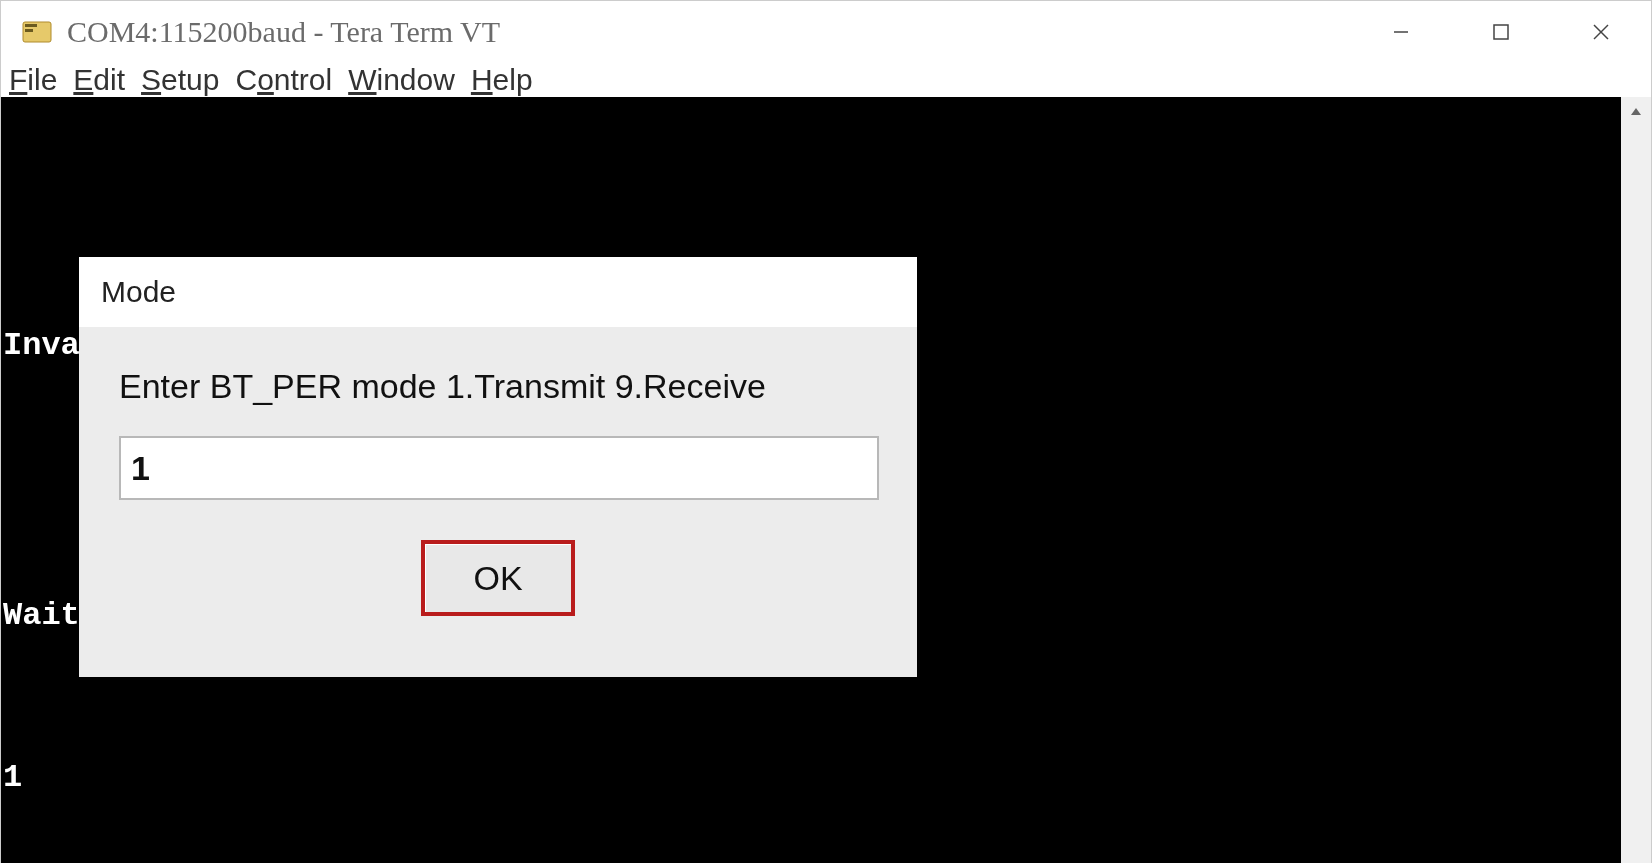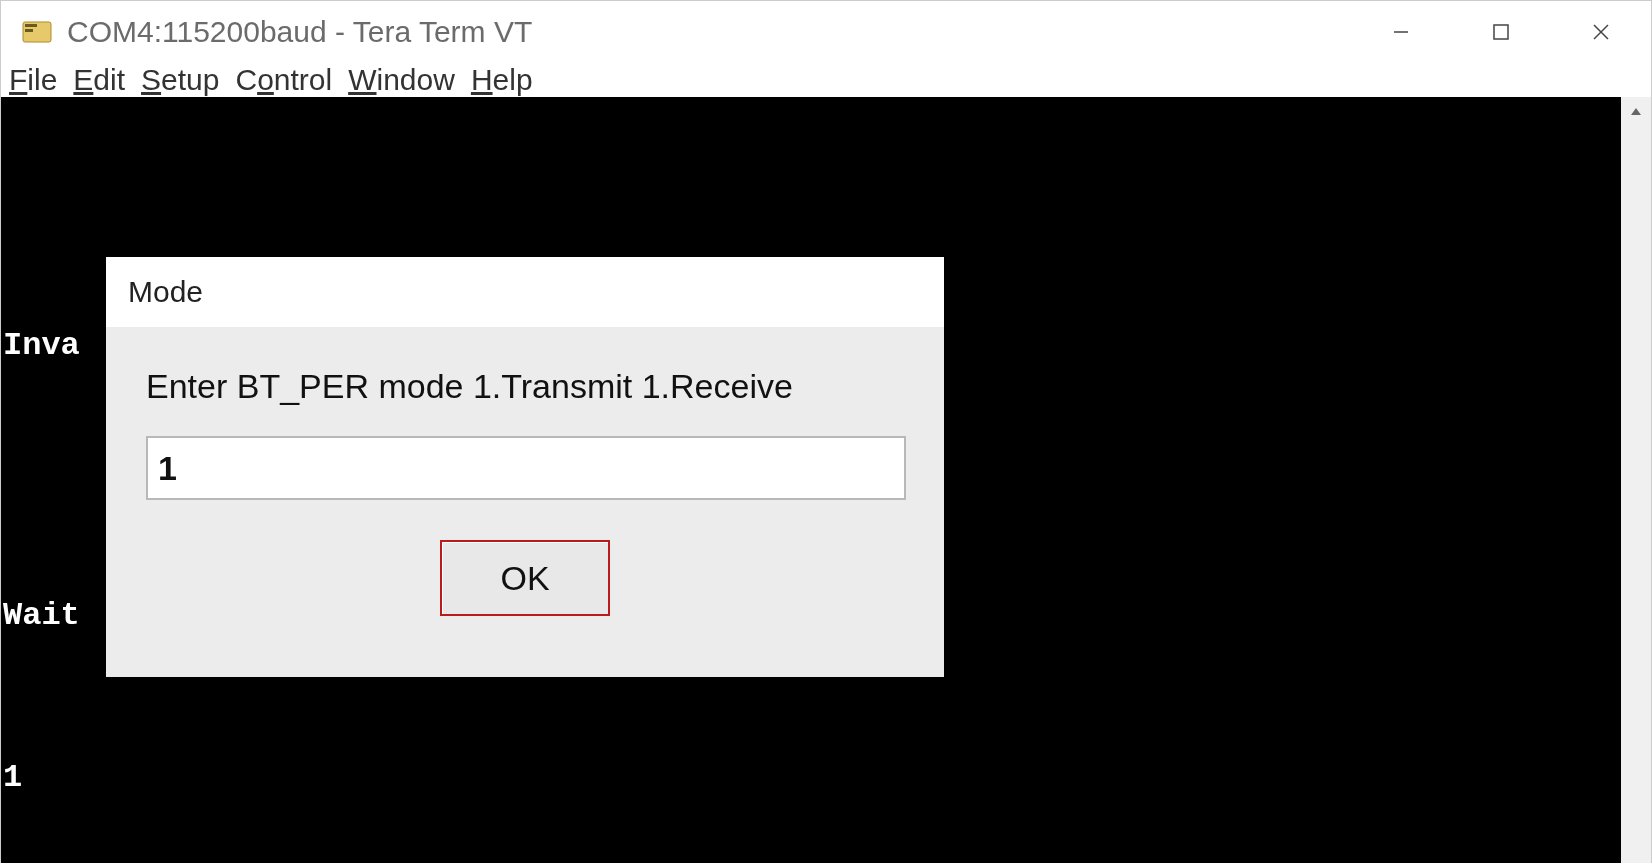--- a/index.html
+++ b/index.html
@@ -26,21 +26,21 @@
     font-size: 30px;
     background: #ffffff;
   }
   .titlebar .app-icon {
     width: 32px; height: 32px;
     margin-right: 14px;
     display: inline-block;
     position: relative;
   }
   .titlebar .app-icon svg { width: 32px; height: 32px; }
-  .titlebar .title-text { flex: 1; }
+  .titlebar .title-text { flex: 1; font-family: Liberation Serif, serif; }
   .win-controls {
     display: flex; align-items: center;
     height: 100%;
   }
   .win-btn {
     width: 100px; height: 62px;
     display: flex; align-items: center; justify-content: center;
     color: #555;
     font-size: 20px;
     cursor: pointer;
@@ -96,21 +96,21 @@
     cursor: pointer;
   }
   .vscroll .track { flex: 1; background: #f0f0f0; position: relative; width: 100%; }
   
   .dialog {
     position: absolute;
     left: 78px; top: 160px;
     width: 838px; height: 420px;
     background: #ffffff;
     z-index: 10;
-    display: flex; flex-direction: column; margin-left: 27px;
+    display: flex; flex-direction: column;
   }
   .dialog-title {
     height: 70px;
     display: flex; align-items: center;
     padding-left: 22px;
     font-size: 30px;
     color: #222;
     background: #ffffff;
   }
   .dialog-body {
@@ -133,23 +133,23 @@
     font-size: 34px;
     font-weight: bold;
     padding: 4px 10px;
     color: #111;
     margin-bottom: 40px;
   }
   .dialog-buttons {
     display: flex; justify-content: center;
   }
   .ok-btn {
-    width: 170px; height: 76px;
+    width: 154px; height: 76px;
     background: #e8e8e8;
-    border: 2px solid #b91c1c;
+    border: 4px solid #b91c1c;
     font-family: Arial, sans-serif;
     font-size: 34px;
     color: #111;
     cursor: pointer;
     box-shadow: inset 1px 1px 0 #fff;
   }
 </style>
 </head>
 <body>
 
@@ -216,21 +216,21 @@
       </div>
       <div class="track">
         
       </div>
 
     </div>
 
     <div class="dialog">
       <div class="dialog-title">Mode</div>
       <div class="dialog-body">
-        <div class="dialog-prompt">Enter BT_PER mode 1.Transmit 1.Receive</div>
+        <div class="dialog-prompt">Enter BT_PER mode 1.Transmit 9.Receive</div>
         <input class="dialog-input" type="text" value="1" style="">
         <div class="dialog-buttons">
           <button class="ok-btn">OK</button>
         </div>
       </div>
     </div>
 
   </div>
 
 </div>

